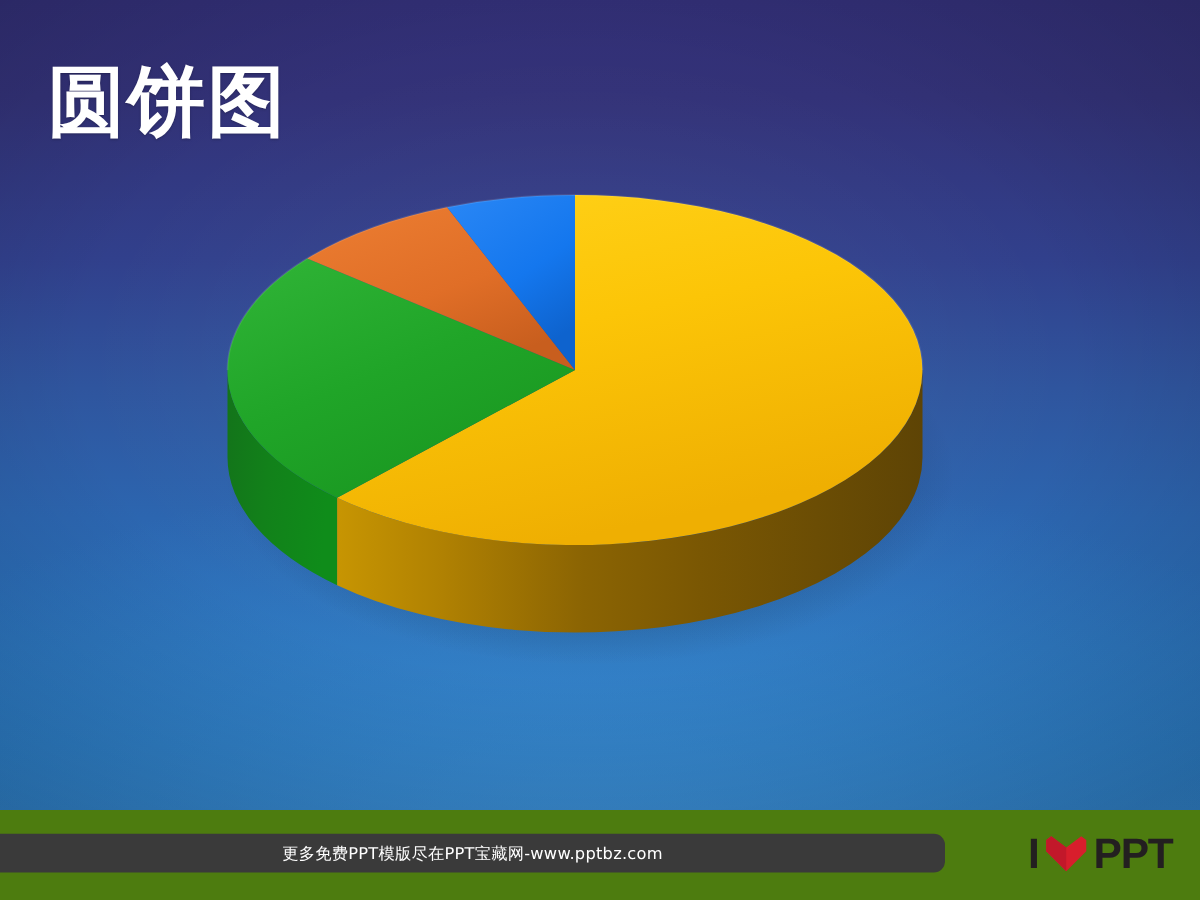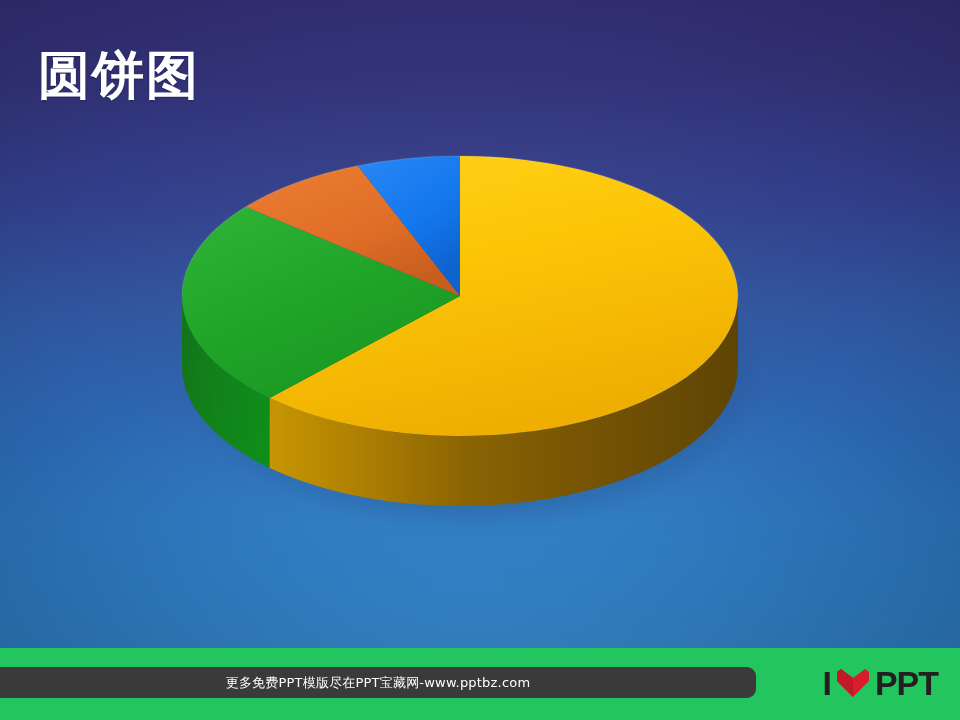--- a/index.html
+++ b/index.html
@@ -38,21 +38,21 @@
     position:absolute; left:0; top:0; width:960px; height:648px;
     background: radial-gradient(ellipse 75% 70% at 48% 45%, rgba(255,255,255,0.06) 0%, rgba(0,0,0,0.0) 55%, rgba(0,0,0,0.18) 100%);
     pointer-events:none;
   }
 
   
   #title {
     position:absolute;
     left:38px; top:48px;
     color:#ffffff;
-    font-size:52px;
+    font-size:62px;
     font-weight:bold;
     letter-spacing:2px;
     line-height:1.05;
     text-shadow:0 1px 2px rgba(0,0,0,0.25);
     font-family:"DejaVu Sans","Liberation Sans",sans-serif;
     white-space:nowrap;
   }
 
   
   #pie-wrap {
@@ -60,21 +60,21 @@
     left:150px; top:140px;
     width:640px; height:430px;
   }
   #pie-svg { display:block; width:640px; height:430px; }
 
   
   #footer {
     position:absolute;
     left:0; top:648px;
     width:960px; height:72px;
-    background:#22c55e;
+    background:#4d7c0f;
   }
   #footer-bar {
     position:absolute;
     left:-10px; top:19px;
     width:766px; height:31px;
     background:#3A3A3A;
     border-radius:0 9px 9px 0;
   }
   #footer-text {
     position:absolute;

